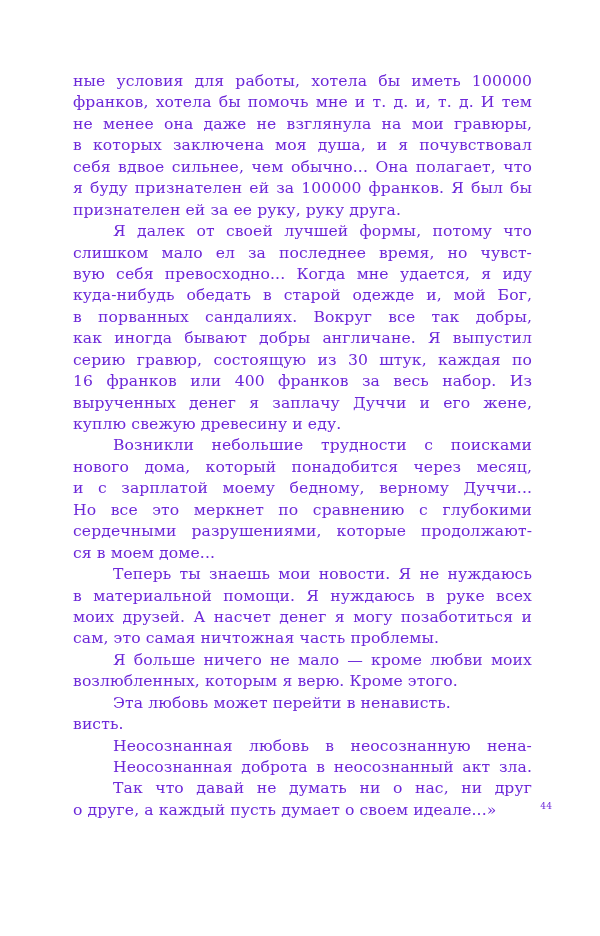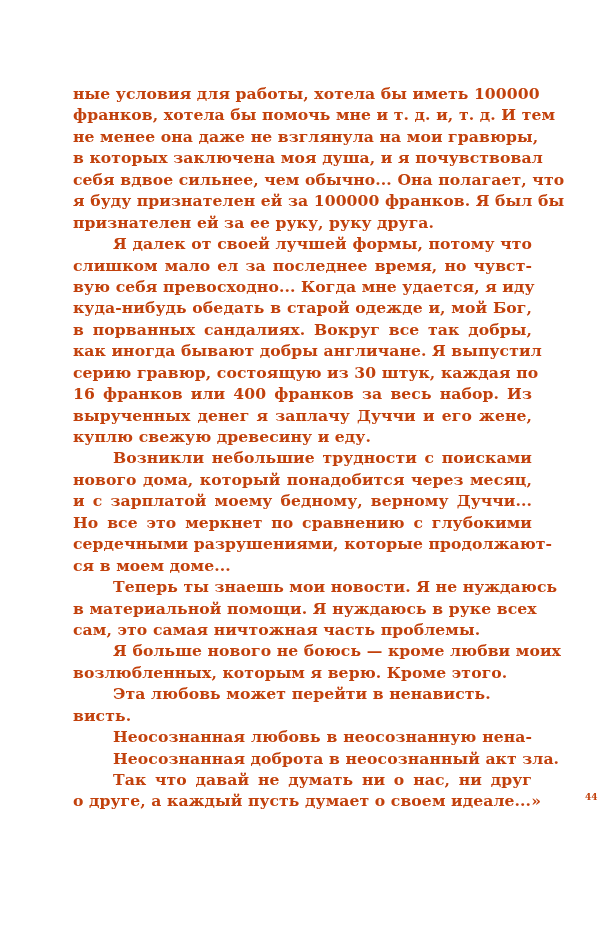--- a/index.html
+++ b/index.html
@@ -1,24 +1,24 @@
 <!DOCTYPE html>
 <html><head>
   <meta charset="utf-8">
   <style>
     html, body { margin: 0; padding: 0; }
     body {
       width: 600px; height: 936px; background: #ffffff; overflow: hidden;
       position: relative;
     }
     .page {
-      position: absolute; left: 73px; top: 83px; width: 459px;
+      position: absolute; left: 73px; top: 71px; width: 459px;
       font-family: "DejaVu Serif", serif;
-      font-size: 15.6px; line-height: 21.45px; color: #c2410c;
-      font-weight: bold;
+      font-size: 15.6px; line-height: 21.45px; color: #6d28d9;
+      font-weight: normal;
       letter-spacing: 0.1px;
     }
     .line {
       display: block; height: 21.45px; white-space: nowrap;
       text-align: justify; text-align-last: justify;
     }
     .line.indent { padding-left: 40px; }
     .line.last { text-align-last: left; }
     sup { font-size: 9px; vertical-align: 6px; line-height: 0; margin-left: 44px; }
   </style>
@@ -55,25 +55,26 @@
     <span class="line">нового дома, который понадобится через месяц,</span>
     <span class="line">и с зарплатой моему бедному, верному Дуччи...</span>
     <span class="line">Но все это меркнет по сравнению с глубокими</span>
     <span class="line">сердечными разрушениями, которые продолжают-</span>
     <span class="line last">ся в моем доме...</span>
   </div>
 
   <div>
     <span class="line indent">Теперь ты знаешь мои новости. Я не нуждаюсь</span>
     <span class="line">в материальной помощи. Я нуждаюсь в руке всех</span>
+    <span class="line">моих друзей. А насчет денег я могу позаботиться и</span>
     <span class="line last">сам, это самая ничтожная часть проблемы.</span>
   </div>
 
   <div>
-    <span class="line indent">Я больше нового не боюсь — кроме любви моих</span>
+    <span class="line indent">Я больше ничего не мало — кроме любви моих</span>
     <span class="line last">возлюбленных, которым я верю. Кроме этого.</span>
   </div>
 
   <div>
     <span class="line indent last">Эта любовь может перейти в ненависть.</span>
   </div>
 
   <div>
     <span class="line last">висть.</span>
     <span class="line indent">Неосознанная любовь в неосознанную нена-</span>

